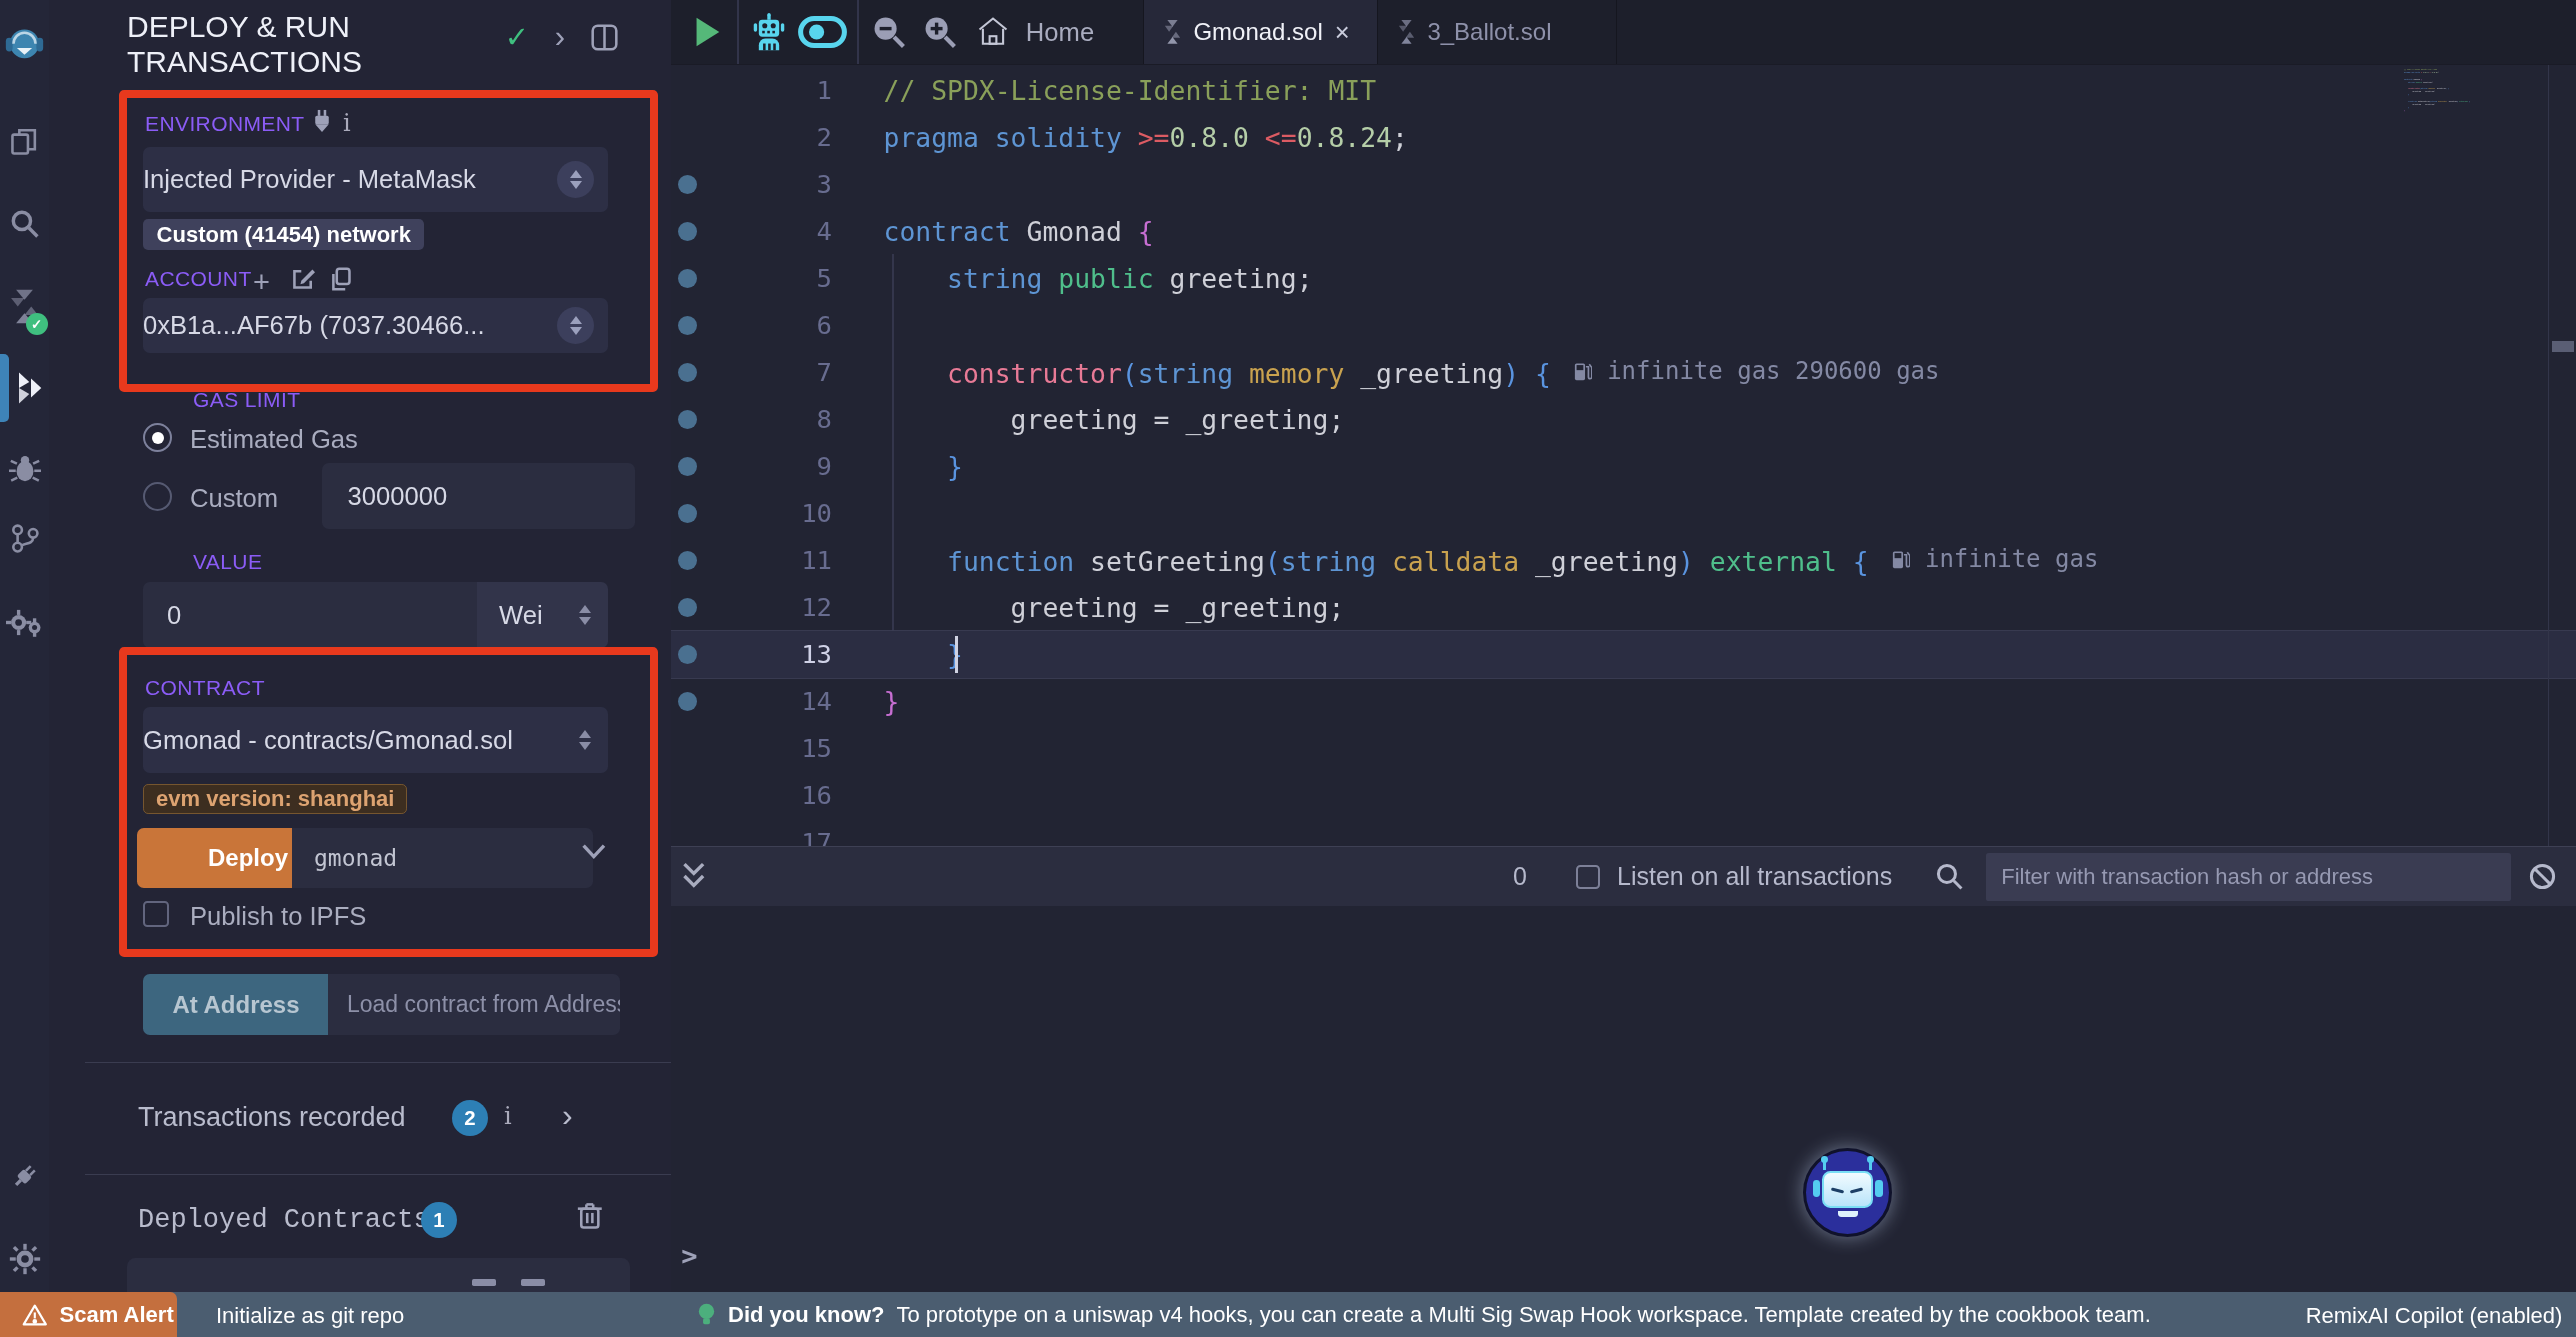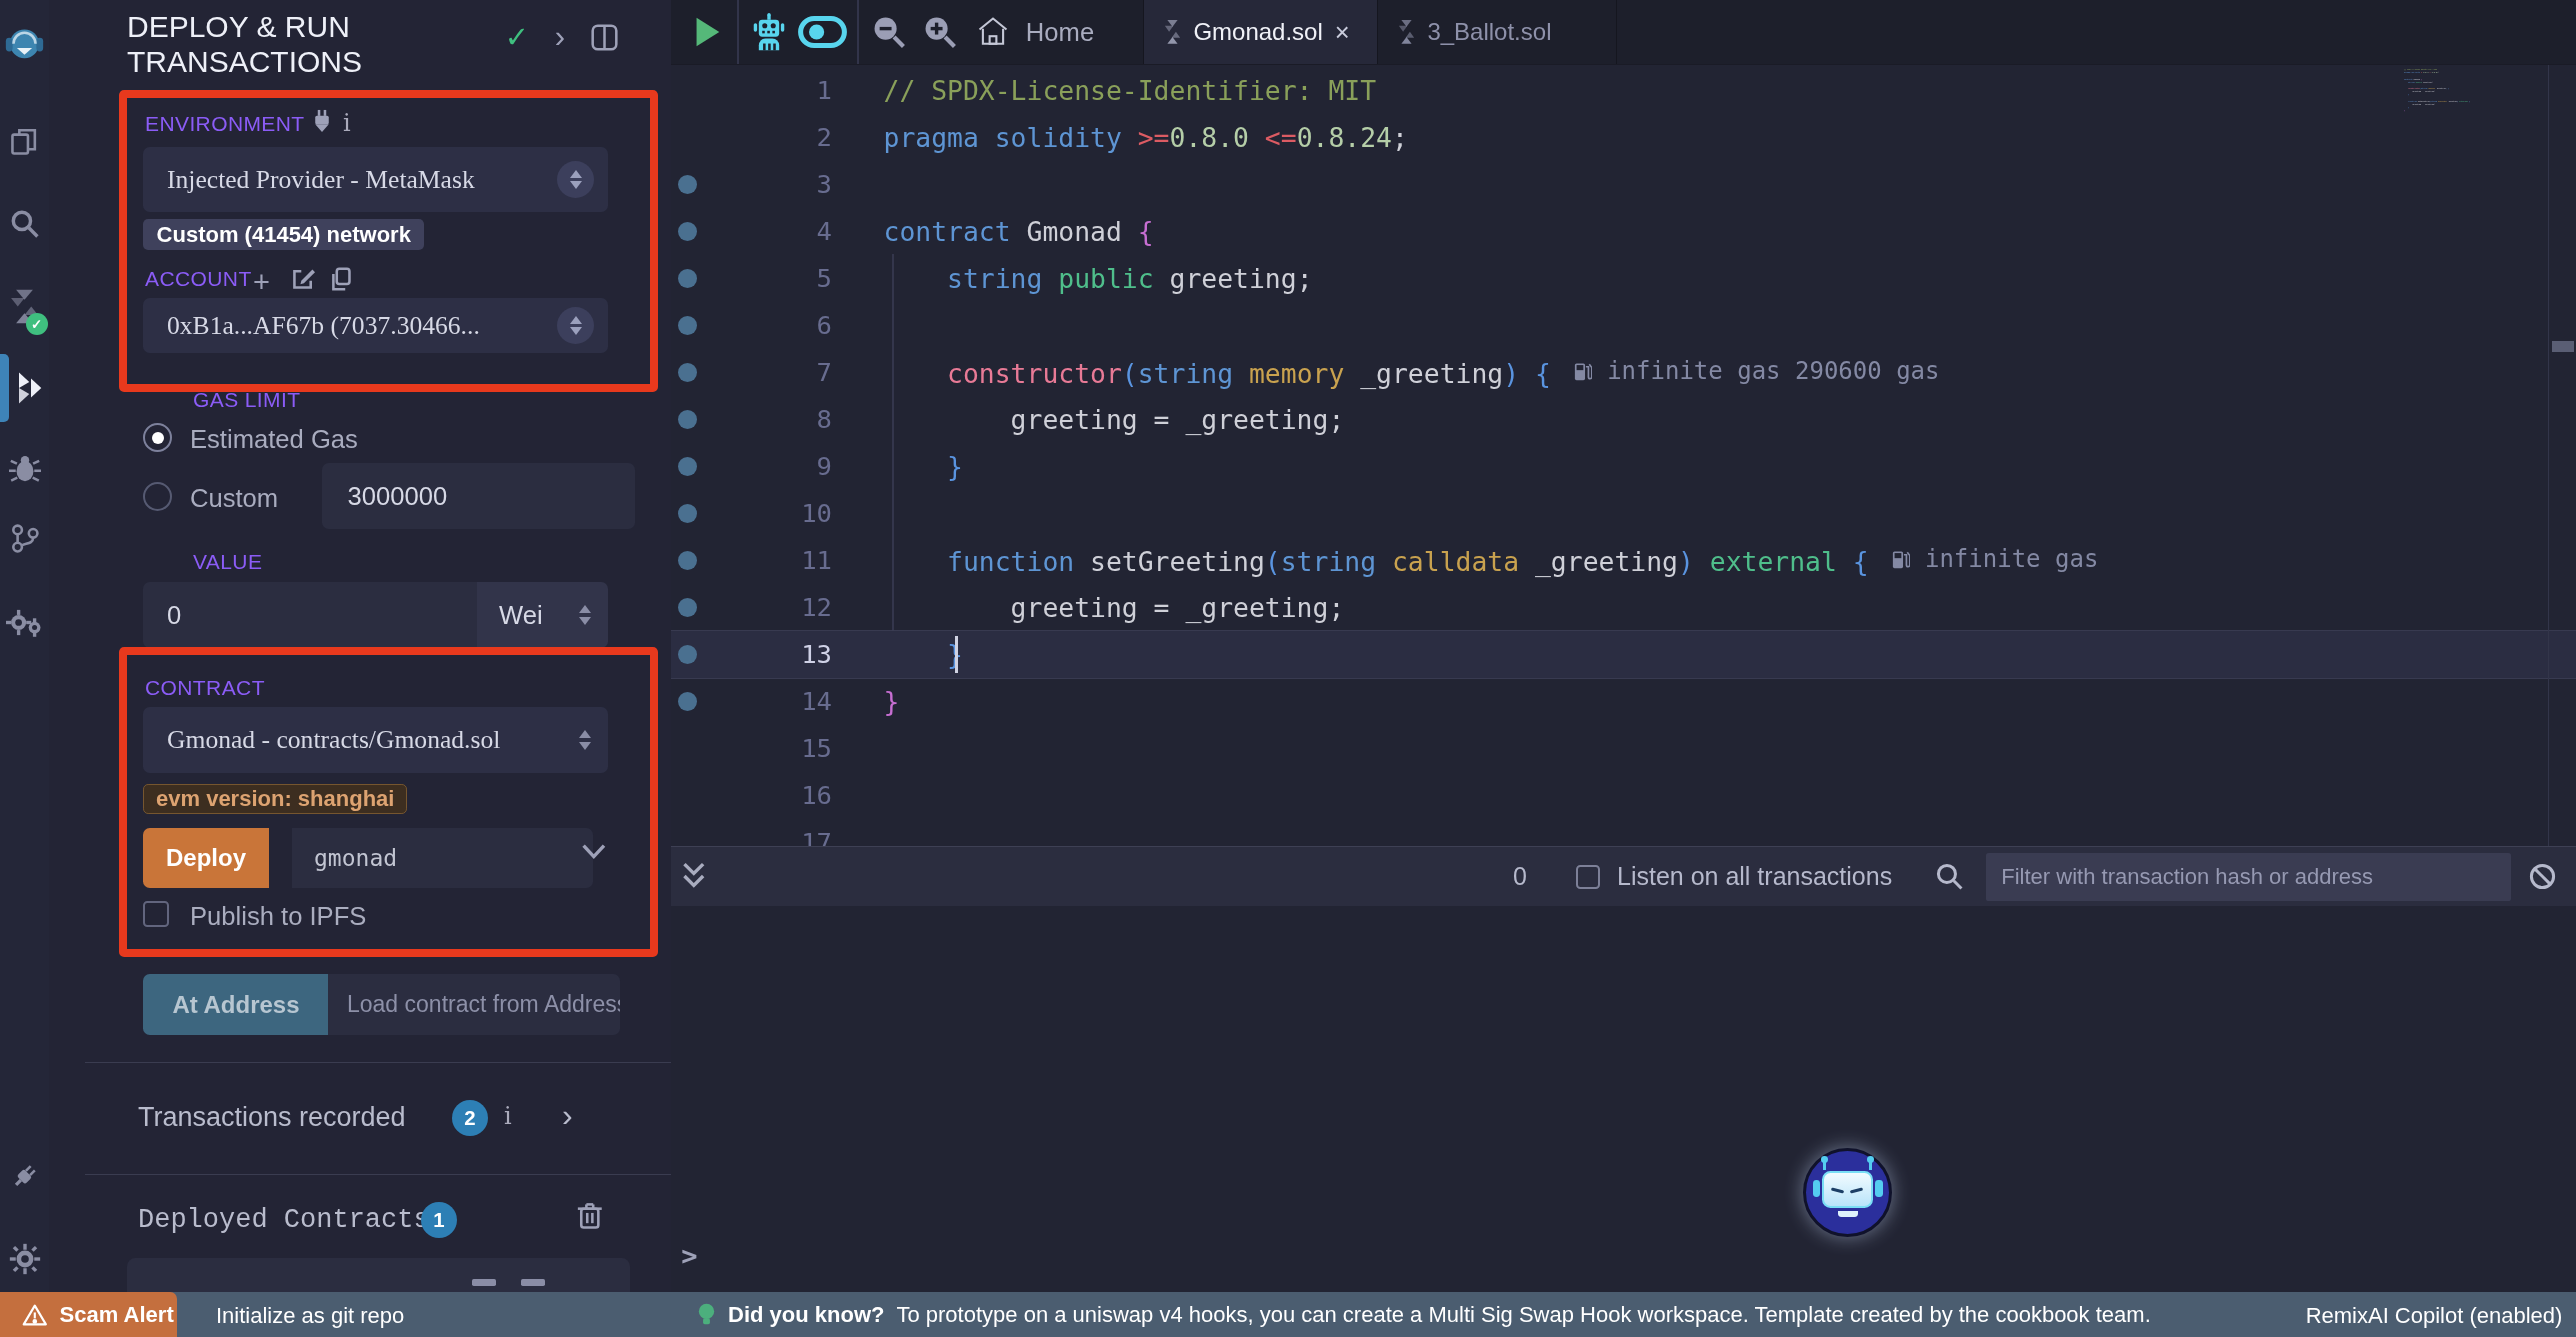--- a/index.html
+++ b/index.html
@@ -15,21 +15,21 @@
   .badge-check{position:absolute;width:22px;height:22px;border-radius:50%;background:#3fbf7f;color:#fff;
                font-size:13.6px;display:flex;align-items:center;justify-content:center;font-weight:bold;}
 
   
   .panel{left:49px;top:0;width:622px;height:1292px;background:#232435;border-right:0.9px solid #2e3044;}
   .panel-title{position:absolute;left:78px;top:8.5px;width:375px;font-size:30px;line-height:35px;color:#eef0f8;font-weight:500;}
   .ptool{position:absolute;top:20.4px;display:flex;align-items:center;justify-content:center;width:34px;height:34px;}
   .seclabel{position:absolute;font-size:21px;letter-spacing:0.4px;color:#8b5cf6;}
   .redbox{position:absolute;border:8.5px solid #e8391d;border-radius:5.1px;}
   .select{position:absolute;background:#2d2f45;border-radius:6.8px;display:flex;align-items:center;color:#d7d9e6;font-size:25.6px;}
-  .select .txt{padding-left:24px;white-space:nowrap;overflow:hidden;flex:1;font-family:Liberation Serif, serif;}
+  .select .txt{white-space:nowrap;overflow:hidden;flex:1;}
   .circ-stepper{width:37px;height:37px;border-radius:50%;background:#3c3f5c;margin-right:13.6px;flex:none;
                 display:flex;flex-direction:column;align-items:center;justify-content:center;gap:2.6px;}
   .tri-up{width:0;height:0;border-left:6.8px solid transparent;border-right:6.8px solid transparent;border-bottom:8.5px solid #9ba0bd;}
   .tri-dn{width:0;height:0;border-left:6.8px solid transparent;border-right:6.8px solid transparent;border-top:8.5px solid #9ba0bd;}
   .plain-stepper{display:flex;flex-direction:column;gap:4.3px;margin-right:17px;flex:none;}
   .netbadge{position:absolute;background:#3f415c;color:#fff;font-weight:bold;font-size:22px;border-radius:5.1px;
             display:flex;align-items:center;padding:0 13.6px;}
   .radio{width:29px;height:29px;border-radius:50%;box-sizing:border-box;}
   .radio.on{border:2.6px solid #7d819c;display:flex;align-items:center;justify-content:center;}
   .radio.on::after{content:"";width:12px;height:12px;border-radius:50%;background:#fff;}
@@ -288,21 +288,21 @@
     <div class="seclabel" style="left:96px;top:676px;">CONTRACT</div>
     <div class="select" style="left:94px;top:707px;width:465px;height:66px;">
       <span class="txt">Gmonad - contracts/Gmonad.sol</span>
       <span class="plain-stepper">
           <span class="tri-up" style="border-bottom-color:#8a8da6;"></span>
           <span class="tri-dn" style="border-top-color:#8a8da6;"></span>
         </span>
     </div>
     <div class="evmbadge" style="left:94px;top:784px;height:28px;">evm version: shanghai</div>
 
-    <div class="deploy-btn" style="left:94px;top:828px;width:126px;height:60px;">Deploy</div>
+    <div class="deploy-btn" style="left:88px;top:828px;width:126px;height:60px;padding-left:48px;">Deploy</div>
     <div class="input" style="left:243px;top:828px;width:279px;height:60px;padding-left:22px;border-radius:0 6.8px 6.8px 0;font-family:'DejaVu Sans Mono',monospace;font-size:23px;color:#c2c5d2;">
       <span>gmonad</span>
     </div>
     <div class="abs" style="left:532px;top:843px;">
       <svg width="25.6" height="17" viewBox="0 0 30 20" fill="none" stroke="#9ea1b8" stroke-width="4">
           <polyline points="3,3 15,16 27,3"></polyline>
         </svg>
     </div>
     <div class="checkbox" style="left:94px;top:901px;width:26.4px;height:26.4px;"></div>
     <div class="abs" style="left:141px;top:902px;font-size:25.6px;color:#aaadbf;">Publish to IPFS</div>

